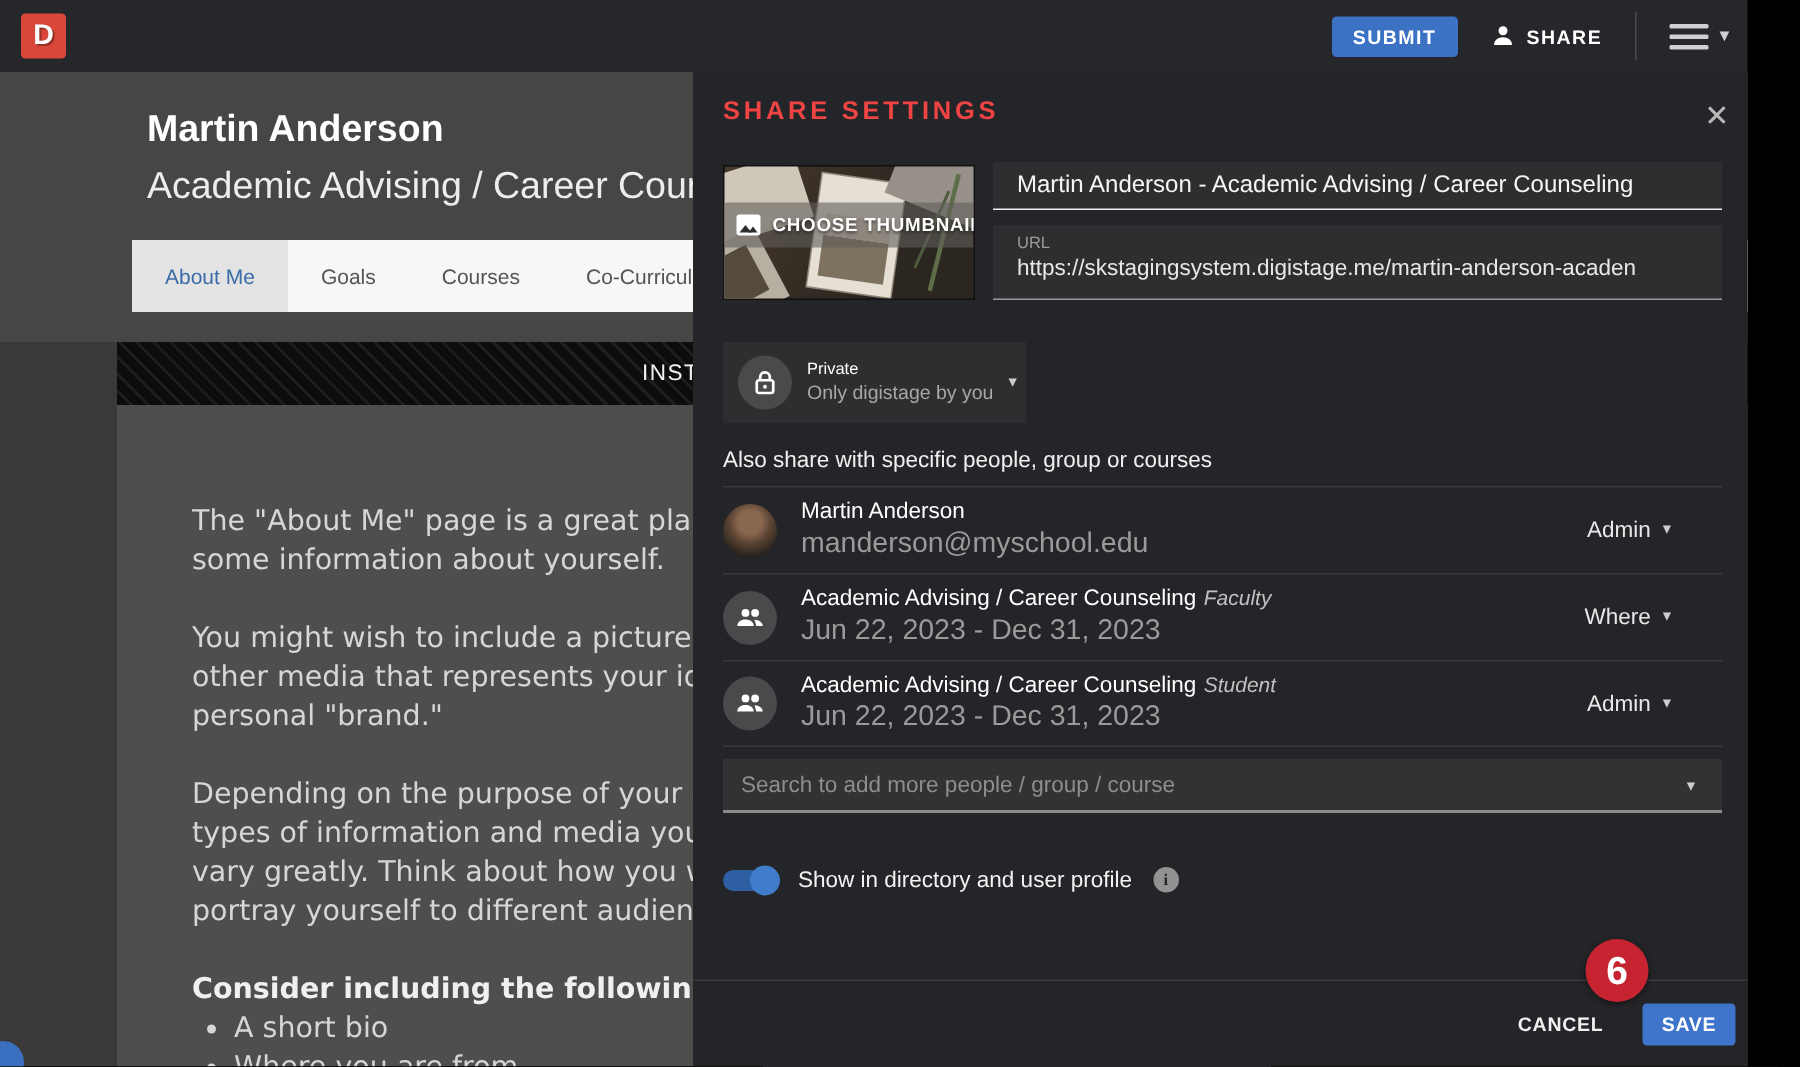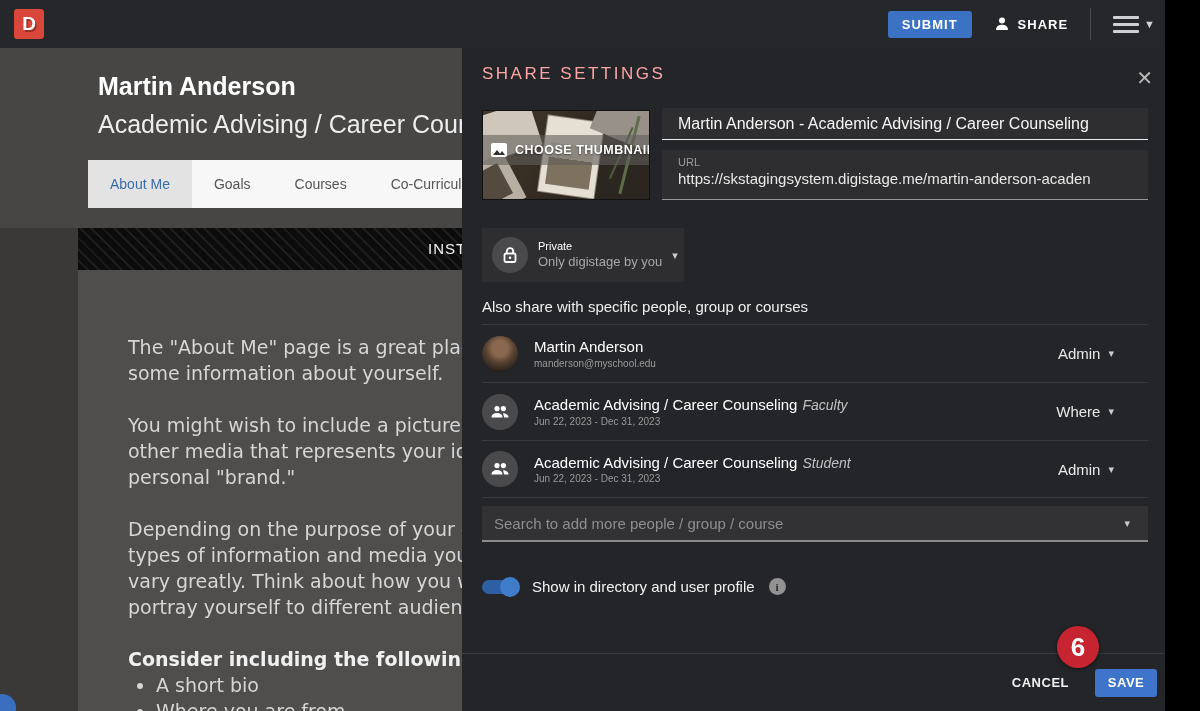--- a/index.html
+++ b/index.html
@@ -34,21 +34,21 @@
   .instr-text { position:absolute; left:50px; top:64px; width:1000px; color:#d6d6d6; font-size:19px; line-height:26px; font-family:"DejaVu Sans","Liberation Sans",sans-serif; }
   .instr-line { white-space:nowrap; overflow:hidden; }
   .para-gap { margin-top:26px; }
   .instr-heading { margin-top:26px; font-weight:bold; color:#f0f0f0; white-space:nowrap; }
   .instr-bullets { margin-top:0; padding-left:28px; }
   .instr-bullets li { white-space:nowrap; }
   .fab-sliver { position:absolute; left:-12px; top:646px; width:28px; height:28px; border-radius:50%; background:#3a6fc0; }
 
   
   .panel { position:absolute; left:462px; top:48px; width:703px; height:663px; background:#242528; z-index:20; }
-  .panel-title { position:absolute; left:20px; top:16px; color:#fca5a5; font-size:17px; font-weight:normal; letter-spacing:2.5px; }
+  .panel-title { position:absolute; left:20px; top:16px; color:#ef4444; font-size:17px; font-weight:bold; letter-spacing:2.5px; }
   .panel-close { position:absolute; right:12px; top:20px; color:#b8b8b8; font-size:20px; cursor:pointer; line-height:1; }
 
   .thumb { position:absolute; left:20px; top:62px; width:168px; height:90px; background:linear-gradient(120deg,#46392a,#2c2620 65%); border:1px solid #111; overflow:hidden; cursor:pointer; }
   .ph { position:absolute; }
   .ph1 { left:-8px; top:-2px; width:62px; height:46px; background:#cfc8ba; transform:rotate(-18deg); }
   .ph2 { left:60px; top:8px; width:56px; height:76px; background:#e6e0d4; transform:rotate(8deg); box-shadow:0 0 0 1px #8d8577; }
   .ph2-inner { position:absolute; left:6px; top:26px; width:44px; height:42px; background:linear-gradient(#cfc6b4 0 35%,#7d715f 35% 100%); }
   .ph3 { left:112px; top:-10px; width:70px; height:42px; background:#97918a; transform:rotate(22deg); }
   .ph4 { left:-12px; top:48px; width:46px; height:52px; background:#b6afa2; transform:rotate(-28deg); }
   .ph4-inner { position:absolute; left:6px; top:8px; width:30px; height:34px; background:#544a3e; }
@@ -77,21 +77,21 @@
   .also-label { position:absolute; left:20px; top:250px; color:#f0f0f0; font-size:15px; }
 
   .share-list { position:absolute; left:20px; top:276px; width:666px; }
   .share-row { display:flex; align-items:center; gap:16px; height:58px; border-top:1px solid #3b3b3b; }
   .share-row:last-child { border-bottom:1px solid #3b3b3b; }
   .avatar { width:36px; height:36px; border-radius:50%; flex:0 0 auto; background:radial-gradient(circle at 50% 34%, #8a6850 0 26%, #5d4534 46%, #26211c 78%), #cfcfcf; }
   .group-circle { width:36px; height:36px; border-radius:50%; background:#4a4a4c; display:flex; align-items:center; justify-content:center; flex:0 0 auto; }
   .share-texts { line-height:1.3; overflow:hidden; }
   .share-name { color:#fff; font-size:15px; white-space:nowrap; }
   .share-tag { color:#c0c0c0; font-style:italic; font-size:14px; margin-left:5px; }
-  .share-meta { color:#9a9a9a; font-size:10px; white-space:nowrap; }
+  .share-meta { color:#9a9a9a; font-size:19px; white-space:nowrap; }
   .role { margin-left:auto; padding-right:34px; display:flex; align-items:center; gap:8px; color:#e8e8e8; font-size:15px; cursor:pointer; white-space:nowrap; }
   .role .caret { color:#ccc; }
 
   .search-box { position:absolute; left:20px; top:458px; width:666px; height:36px; background:#323234; border-bottom:2px solid #8a8a8a; display:flex; align-items:center; }
   .search-box input { flex:1; background:transparent; border:none; outline:none; color:#d8d8d8; font-size:15px; padding:0 12px; font-family:inherit; }
   .search-box input::placeholder { color:#8e8e8e; opacity:1; }
   .search-caret { color:#ccc; font-size:11px; padding-right:18px; cursor:pointer; }
 
   .toggle-row { position:absolute; left:20px; top:530px; display:flex; align-items:center; gap:14px; }
   .toggle { position:relative; width:36px; height:14px; border-radius:7px; background:#2f5fa3; cursor:pointer; flex:0 0 auto; }

